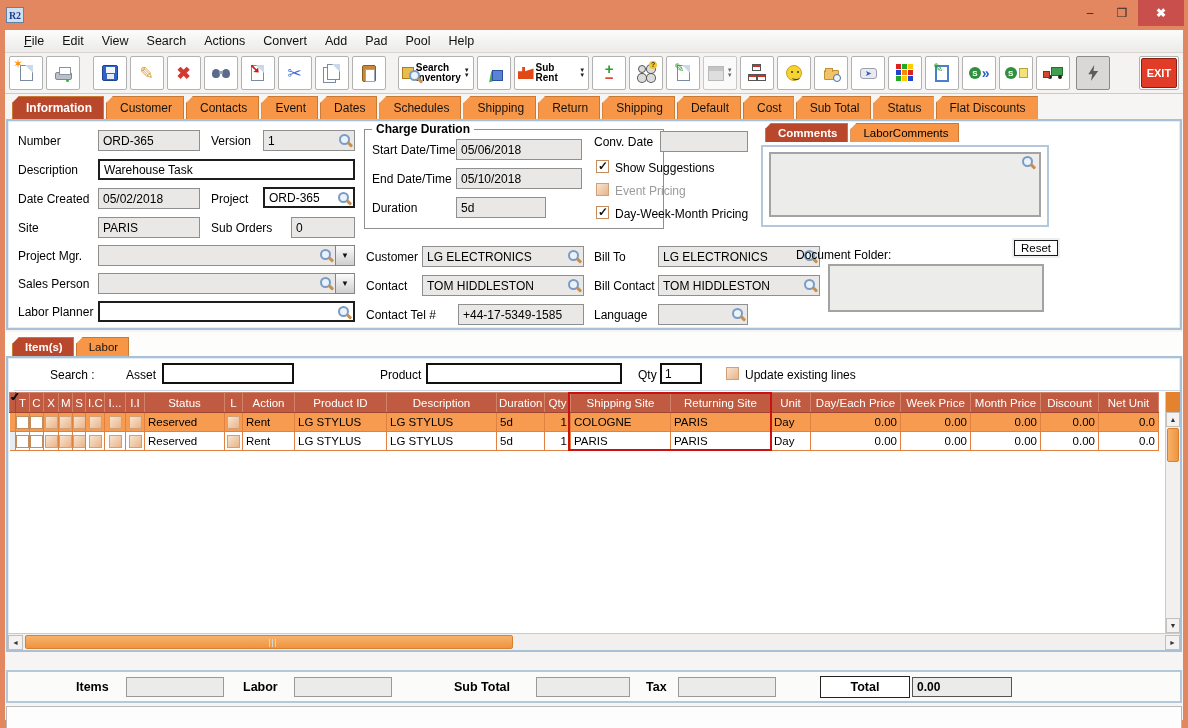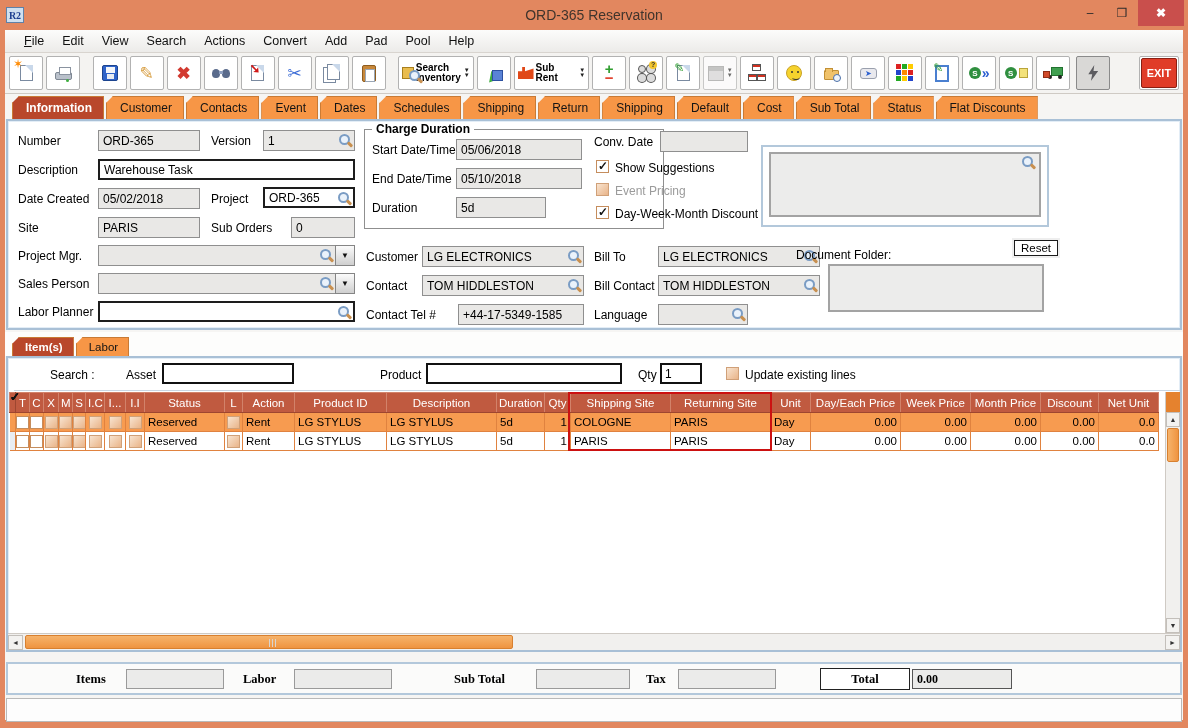--- a/index.html
+++ b/index.html
@@ -148,37 +148,36 @@
   .vthumb { position:absolute; top:36px; left:1px; right:1px; height:34px; background:linear-gradient(90deg,#f6b36b,#ef9440); border:1px solid #d8802f; border-radius:2px; }
   .hscroll { position:absolute; left:0; right:0; bottom:0; height:17px; background:#f1f0ee; border-top:1px solid #cfcac4; }
   .hs-left { position:absolute; left:0; top:1px; width:15px; height:15px; }
   .hs-right { position:absolute; right:0; top:1px; width:15px; height:15px; }
   .hthumb { position:absolute; left:17px; top:1px; width:488px; height:14px; background:linear-gradient(#f6b36b,#ef9440);
             border:1px solid #d8802f; border-radius:2px; }
   .hthumb::after { content:""; position:absolute; left:50%; top:3px; width:7px; height:8px;
                    background:repeating-linear-gradient(90deg,#d8d4cf 0 1px,transparent 1px 3px); }
 
   
-  .totals { height:33px; margin:10px 1px 0 1px; background:#fbfbfa; border:2px solid #b3c8db; position:relative;font-family:Liberation Serif, serif; }
+  .totals { height:33px; margin:18px 1px 0 1px; background:#fbfbfa; border:2px solid #b3c8db; position:relative; }
   .tlbl { position:absolute; top:8px; font-weight:bold; font-size:12.5px; }
   .tfld { position:absolute; top:5px; height:20px; background:#ebebea; border:1px solid #9a9a9a; font-size:12px;
           display:flex; align-items:center; padding:0 4px; }
   .totalbox { position:absolute; top:4px; height:22px; background:#fff; border:1px solid #222; font-weight:bold; font-size:12.5px;
               display:flex; align-items:center; justify-content:center; }
   .tfld.bold { font-weight:bold; border-color:#555; }
   .statusstrip { height:24px; margin:3px 1px 0 1px; background:#fdfdfd; border:1px solid #b9b9b9; }
   .content { position:absolute; left:5px; right:5px; top:30px; bottom:8px; background:#f6f5f3; }
 </style>
 </head>
 <body>
 
 <div class="window">
   <div class="titlebar">
     <div class="appbadge">R2</div>
-    <div class="title">ORD-365 Reservation</div>
     <div class="wcontrols wcontrols-wrap" style="position:absolute;right:4px;top:0;display:flex;height:26px;">
       <div class="wc">–</div>
       <div class="wc">❒</div>
       <div class="wc close">✖</div>
     </div>
   </div>
 
   <div class="content">
 
     <div class="menubar">
@@ -404,22 +403,26 @@
       <span class="lbl" style="left:364px;top:80px">Duration</span>
       <div class="fld" style="left:448px;top:76px;width:90px">5d</div>
 
       <span class="lbl" style="left:586px;top:14px">Conv. Date</span>
       <div class="fld" style="left:652px;top:10px;width:88px"></div>
       <span class="cb checked" style="left:588px;top:39px"></span>
       <span class="lbl" style="left:607px;top:40px">Show Suggestions</span>
       <span class="cb dis" style="left:588px;top:62px"></span>
       <span class="lbl dis" style="left:607px;top:63px">Event Pricing</span>
       <span class="cb checked" style="left:588px;top:85px"></span>
-      <span class="lbl" style="left:607px;top:86px">Day-Week-Month Discount</span>
-
+      <span class="lbl" style="left:607px;top:86px">Day-Week-Month Pricing</span>
+
+      <div class="ctabrow" style="left:757px;top:2px">
+        <div class="ctab active">Comments</div>
+        <div class="ctab">LaborComments</div>
+      </div>
       <div class="subpanel" style="left:753px;top:24px;width:288px;height:82px">
         <div class="textbox" style="left:6px;top:5px;right:6px;bottom:8px"></div>
         <span class="mag" style="position:absolute;right:12px;top:9px"></span>
       </div>
 
       <span class="lbl" style="left:358px;top:129px">Customer</span>
       <div class="fld hasmag" style="left:414px;top:125px;width:162px">
           <span>LG ELECTRONICS</span>
           <span class="mag"></span>
         </div>

